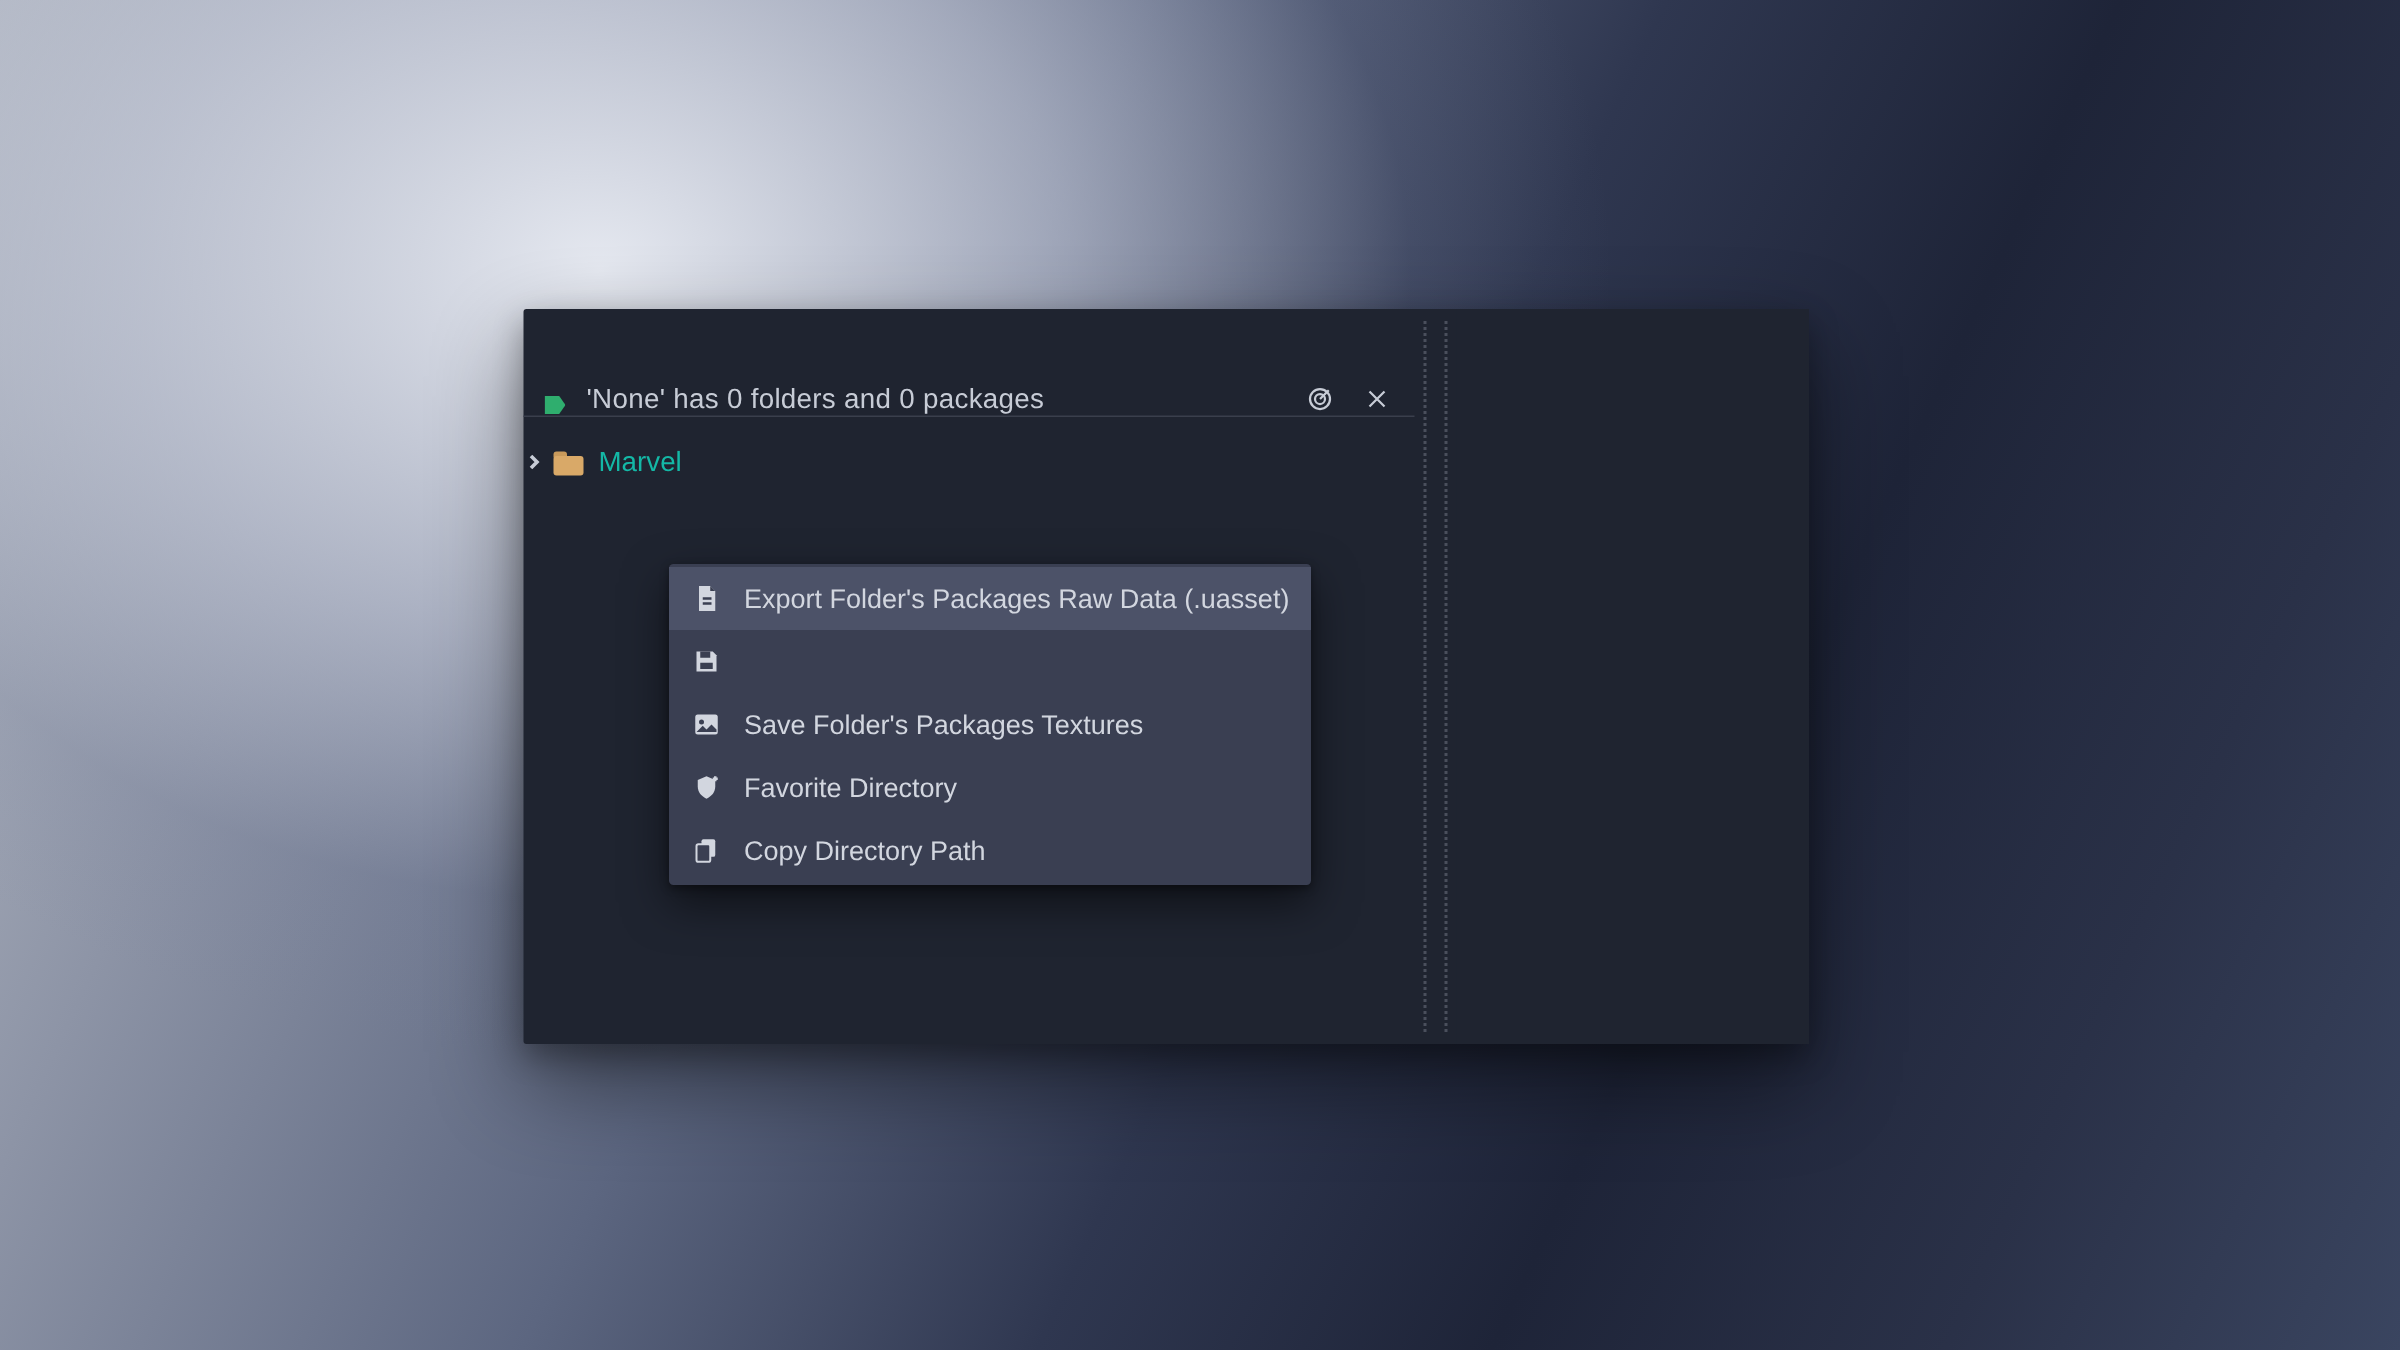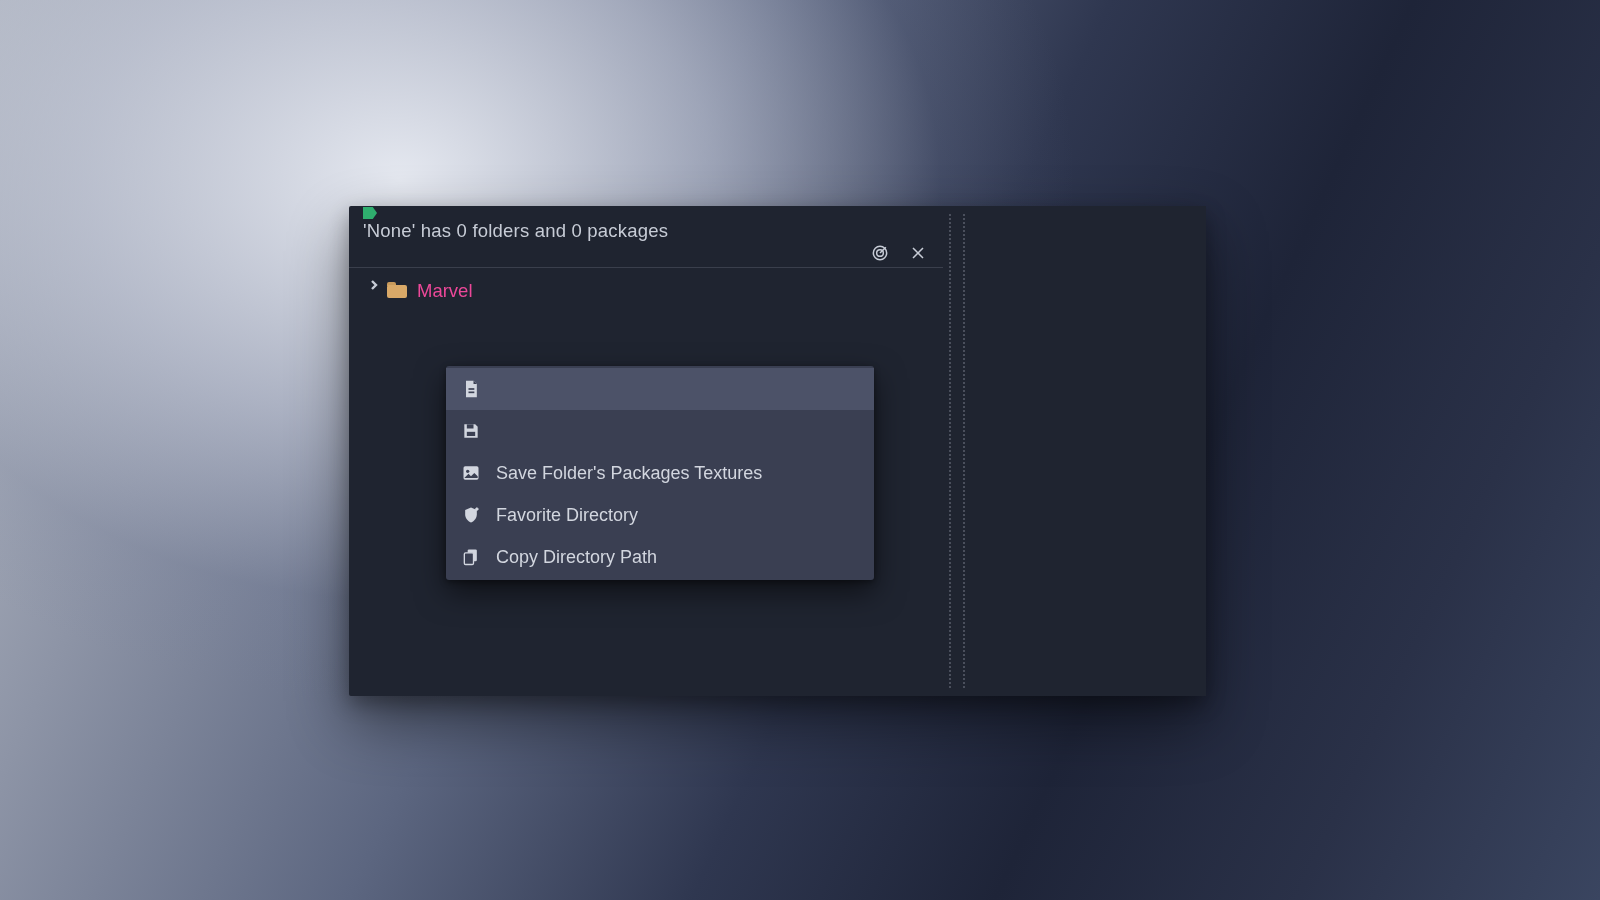--- a/index.html
+++ b/index.html
@@ -12,35 +12,34 @@
     position:relative;
   }
   .panel {
     position:absolute; left:349px; top:206px; width:857px; height:490px;
     background:#1f2430; border-radius:2px;
     box-shadow:0 25px 60px rgba(0,0,0,.45),0 8px 20px rgba(0,0,0,.3);
     display:flex;
   }
   .left { flex:0 0 594px; display:flex; flex-direction:column; position:relative; }
   .header {
-    height:62px; display:flex; align-items:flex-start; padding:0 14px;
+    height:72px; display:flex; align-items:flex-end; padding:0 14px;
     border-bottom:1px solid #3a3f4c;
-    flex-direction:column;
   }
   .tag-icon { width:20px; height:14px; margin-right:8px; position:relative; flex-shrink:0; }
   .tag-icon::before {
     content:""; position:absolute; left:0; top:1px; width:14px; height:12px;
     background:#2fae6e; clip-path:polygon(0 0, 70% 0, 100% 50%, 70% 100%, 0 100%);
   }
   .status { color:#c7ccd6; font-size:18.5px; font-weight:400; letter-spacing:.2px; }
   .hact { margin-left:auto; display:flex; align-items:center; gap:16px; }
   .hbtn { width:22px; height:22px; display:flex; align-items:center; justify-content:center; color:#c7ccd6; cursor:pointer; }
   .hbtn svg { width:20px; height:20px; stroke:#c7ccd6; fill:none; stroke-width:1.8; }
   .tree { padding:12px 0; position:relative; }
-  .tree-row { display:flex; align-items:flex-start; height:36px; padding-left:18px; color:#ec4899; font-size:18.5px; cursor:pointer; }
+  .tree-row { display:flex; align-items:center; height:36px; color:#14b8a6; font-size:18.5px; cursor:pointer; }
   .chev { width:14px; margin-right:6px; display:flex; align-items:center; justify-content:center; }
   .chev svg { width:10px; height:10px; stroke:#c7ccd6; stroke-width:2.4; fill:none; }
   .folder-icon { width:22px; height:18px; margin-right:8px; position:relative; }
   .folder-icon::before { content:""; position:absolute; left:0; top:2px; width:9px; height:4px; background:#c99a5b; border-radius:2px 2px 0 0; }
   .folder-icon::after { content:""; position:absolute; left:0; top:5px; width:20px; height:13px; background:#d9a968; border-radius:2px; }
 
   .ctx {
     position:absolute; left:97px; top:98px; width:428px;
     background:#3a3f52; border-radius:3px;
     box-shadow:0 12px 30px rgba(0,0,0,.55),0 2px 6px rgba(0,0,0,.4);
@@ -113,20 +112,21 @@
 
           <div class="mi hover">
             <span class="mic">
               <svg viewBox="0 0 24 24">
                   <path fill="#d2d6df" d="M6 2h9l4 4v16H6z"></path>
                   <path fill="#3a3f52" d="M15 2v4h4"></path>
                   <rect x="9" y="11" width="7" height="2" fill="#3a3f52"></rect>
                   <rect x="9" y="15" width="7" height="2" fill="#3a3f52"></rect>
                 </svg>
             </span>
+            <span>Export Folder's Packages Raw Data (.uasset)</span>
           </div>
 
           <div class="mi">
             <span class="mic">
               <svg viewBox="0 0 24 24">
                   <path fill="#d2d6df" d="M4 4h13l3 3v13H4z"></path>
                   <rect x="7" y="4" width="8" height="5" fill="#3a3f52"></rect>
                   <rect x="7" y="13" width="10" height="5" fill="#3a3f52"></rect>
                 </svg>
             </span>

